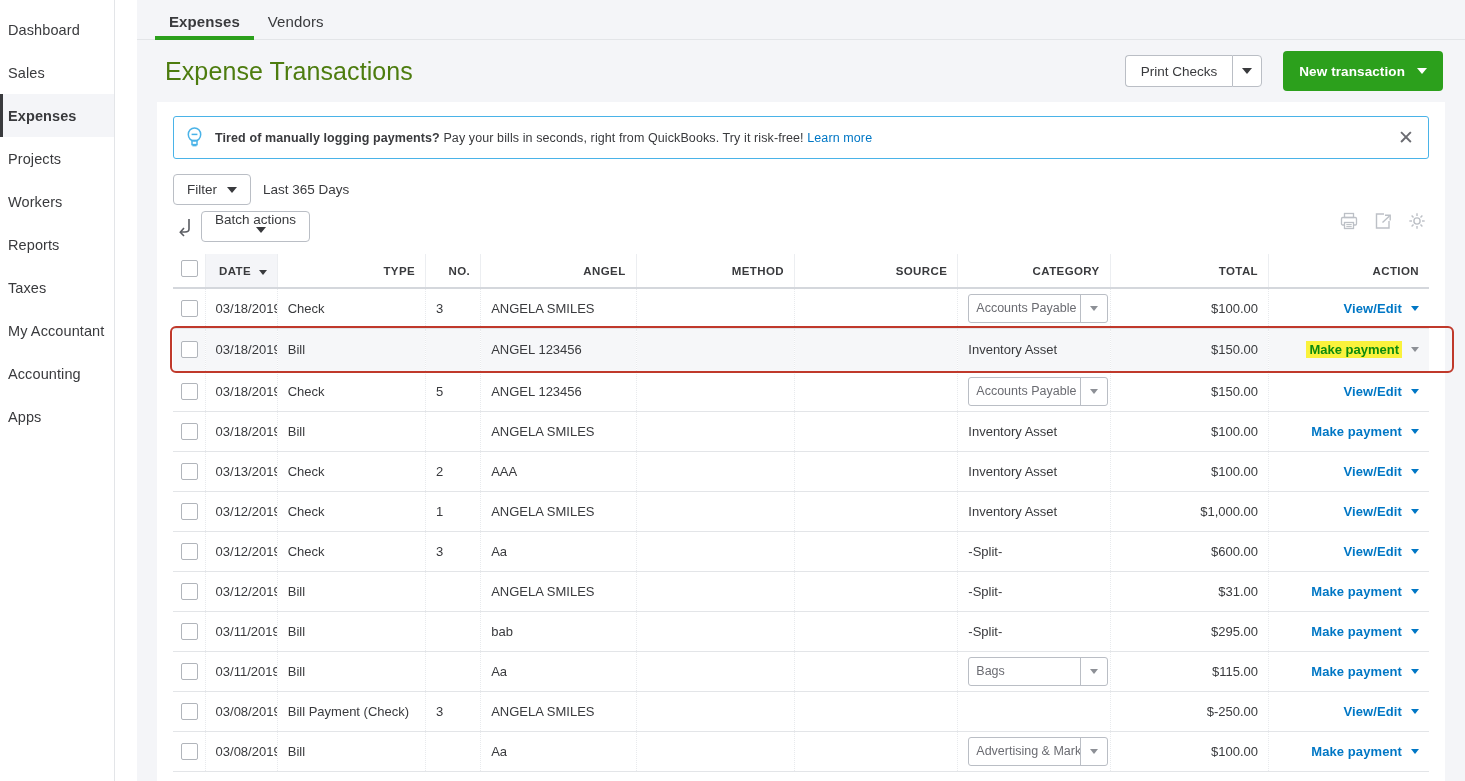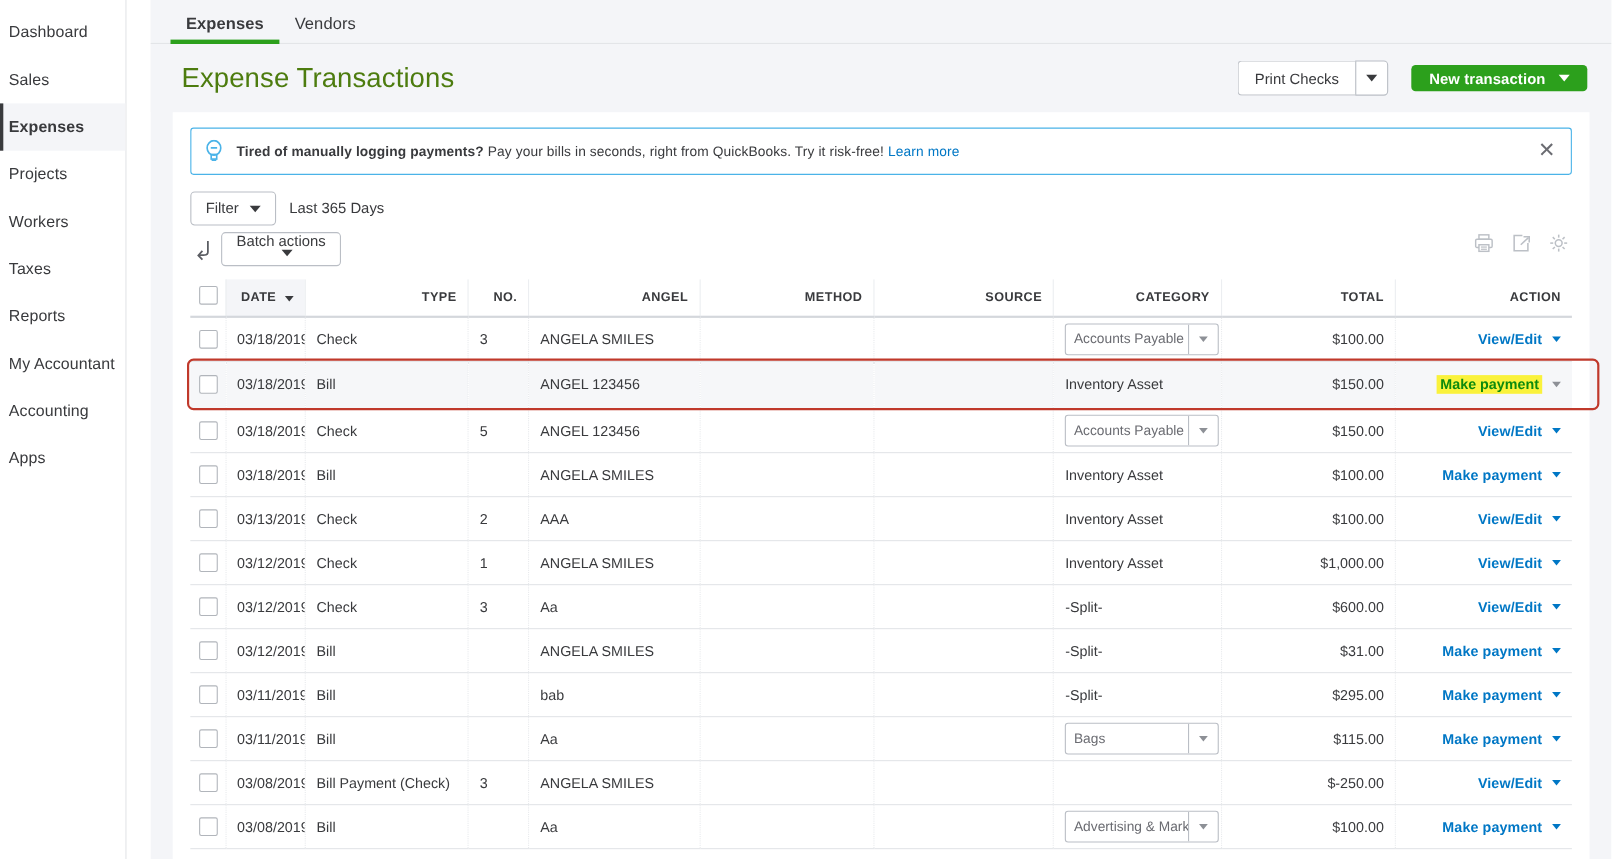--- a/index.html
+++ b/index.html
@@ -118,21 +118,21 @@
   }
   .split-btn .caret {
     background: #fff;
     border: 1px solid #babec5;
     border-radius: 0 4px 4px 0;
     width: 30px;
     display: flex; align-items: center; justify-content: center;
     cursor: pointer;
   }
   .green-btn {
-    height: 24px;
+    height: 40px;
     background: #2ca01c;
     border-radius: 4px;
     color: #fff;
     font-size: 13.5px;
     font-weight: bold;
     display: flex; align-items: center;
     padding: 0 16px;
     cursor: pointer;
     letter-spacing: .1px;
   }
@@ -335,24 +335,24 @@
         <div class="nav-item active">
           <span>Expenses</span>
         </div>
         <div class="nav-item">
           <span>Projects</span>
         </div>
         <div class="nav-item">
           <span>Workers</span>
         </div>
         <div class="nav-item">
+          <span>Reports</span>
+        </div>
+        <div class="nav-item">
           <span>Taxes</span>
-        </div>
-        <div class="nav-item">
-          <span>Reports</span>
         </div>
         <div class="nav-item">
           <span>My Accountant</span>
         </div>
         <div class="nav-item">
           <span>Accounting</span>
         </div>
         <div class="nav-item">
           <span>Apps</span>
         </div>

